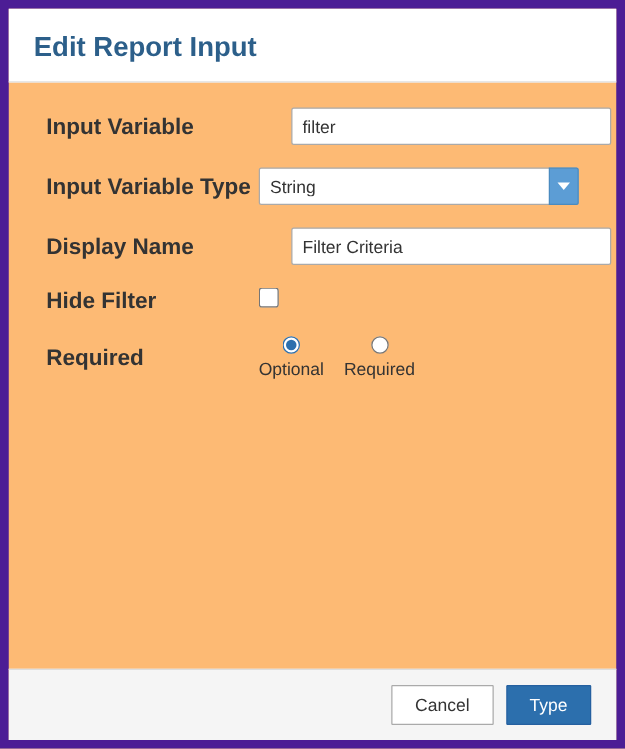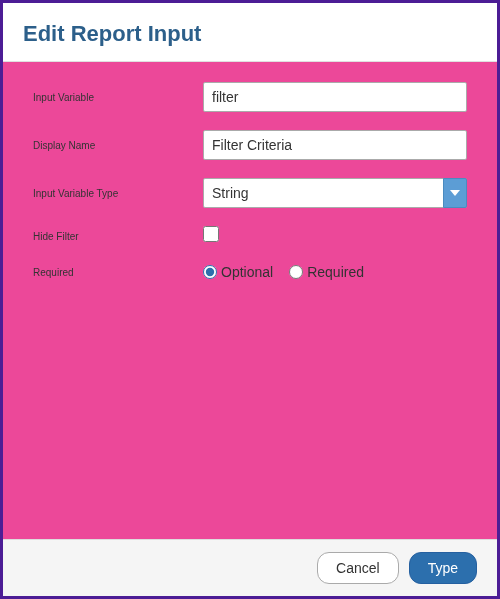--- a/index.html
+++ b/index.html
@@ -14,24 +14,24 @@
       height: 599px;
       background: #f0f0f0;
       display: flex;
       align-items: center;
       justify-content: center;
     }
 
     .dialog {
       width: 500px;
       height: 599px;
-      background: #ec4899;
+      background: #fdba74;
       display: flex;
       flex-direction: column;
-      border: 3px solid #4c1d95;
+      border: 7px solid #4c1d95;
       justify-content: flex-end;
     }
 
     .dialog-header {
       padding: 18px 20px 14px 20px;
       border-bottom: 1px solid #e0e0e0;
       background: #ffffff;
     }
 
     .dialog-title {
@@ -47,40 +47,41 @@
     }
 
     .form-row {
       display: flex;
       align-items: center;
       margin-bottom: 18px;
     }
 
     .form-label {
       width: 170px;
-      font-size: 10px;
-      font-weight: normal;
+      font-size: 18px;
+      font-weight: bold;
       color: #333333;
       flex-shrink: 0;
     }
 
     .form-control {
       flex: 1;
     }
 
     .form-input {
       width: 100%;
       height: 30px;
       padding: 4px 8px;
       border: 1px solid #aaaaaa;
       border-radius: 2px;
       font-size: 14px;
       color: #333333;
       background: #ffffff;
       outline: none;
+      margin-left: 26px;
     }
 
     .select-wrapper {
       position: relative;
       width: 100%;
     }
 
     .form-select {
       width: 100%;
       height: 30px;
@@ -132,20 +133,21 @@
       gap: 16px;
     }
 
     .radio-label {
       display: flex;
       align-items: center;
       gap: 4px;
       font-size: 14px;
       color: #333333;
       cursor: pointer;
+      flex-direction: column;
     }
 
     .radio-input {
       accent-color: #2c6fad;
       width: 14px;
       height: 14px;
       cursor: pointer;
     }
 
     .dialog-footer {
@@ -154,21 +156,21 @@
       background: #f5f5f5;
       display: flex;
       justify-content: flex-end;
       gap: 10px;
       align-items: center;
     }
 
     .btn {
       height: 32px;
       padding: 0 18px;
-      border-radius: 12px;
+      border-radius: 1px;
       font-size: 14px;
       cursor: pointer;
       border: 1px solid transparent;
     }
 
     .btn-cancel {
       background: #ffffff;
       border-color: #aaaaaa;
       color: #333333;
     }
@@ -187,42 +189,42 @@
   <div class="dialog-header">
     <h1 class="dialog-title">Edit Report Input</h1>
   </div>
 
   <div class="dialog-body">
 
     <div class="form-row">
       <label class="form-label">Input Variable</label>
       <div class="form-control">
         <input type="text" class="form-input" value="filter" style="">
-      </div>
-    </div>
-
-    <div class="form-row">
-      <label class="form-label">Display Name</label>
-      <div class="form-control">
-        <input type="text" class="form-input" value="Filter Criteria" style="">
       </div>
     </div>
 
     <div class="form-row">
       <label class="form-label">Input Variable Type</label>
       <div class="form-control">
         <div class="select-wrapper">
           <select class="form-select">
             <option selected="">String</option>
             <option>Integer</option>
             <option>Boolean</option>
             <option>Date</option>
           </select>
           <div class="select-arrow"></div>
         </div>
+      </div>
+    </div>
+
+    <div class="form-row">
+      <label class="form-label">Display Name</label>
+      <div class="form-control">
+        <input type="text" class="form-input" value="Filter Criteria" style="">
       </div>
     </div>
 
 
     <div class="form-row">
       <label class="form-label">Hide Filter</label>
       <div class="form-control">
         <input type="checkbox" class="checkbox-input" style="">
       </div>
     </div>

